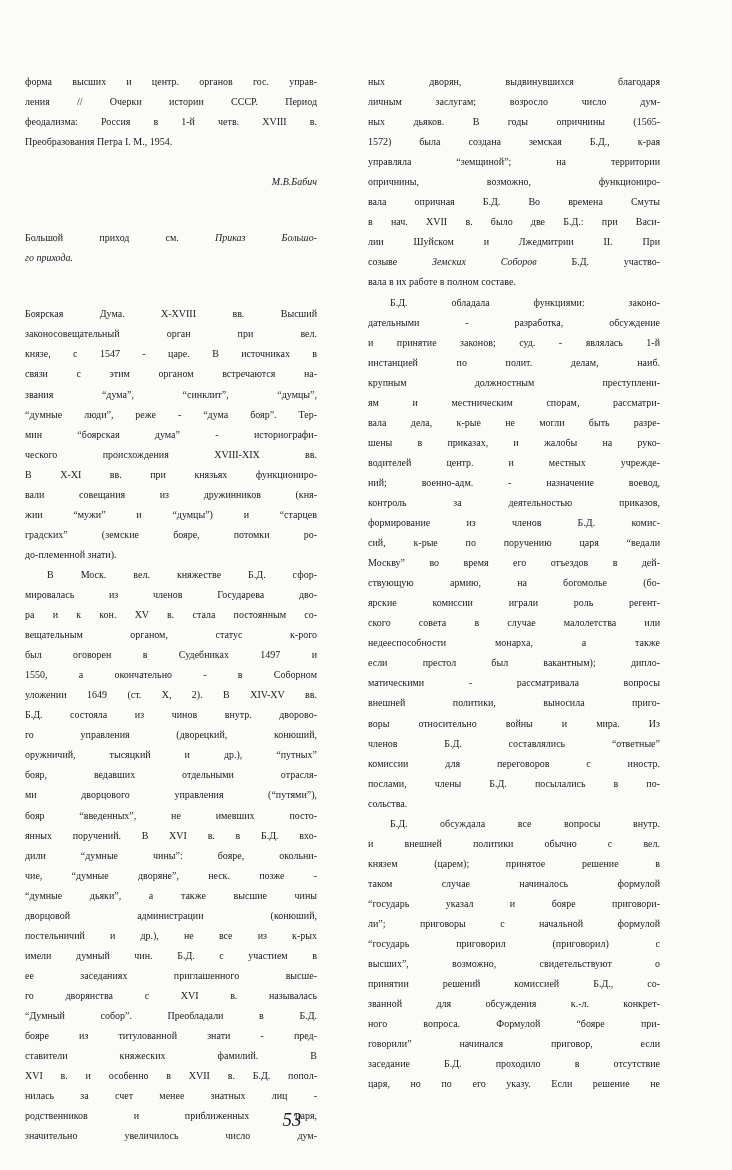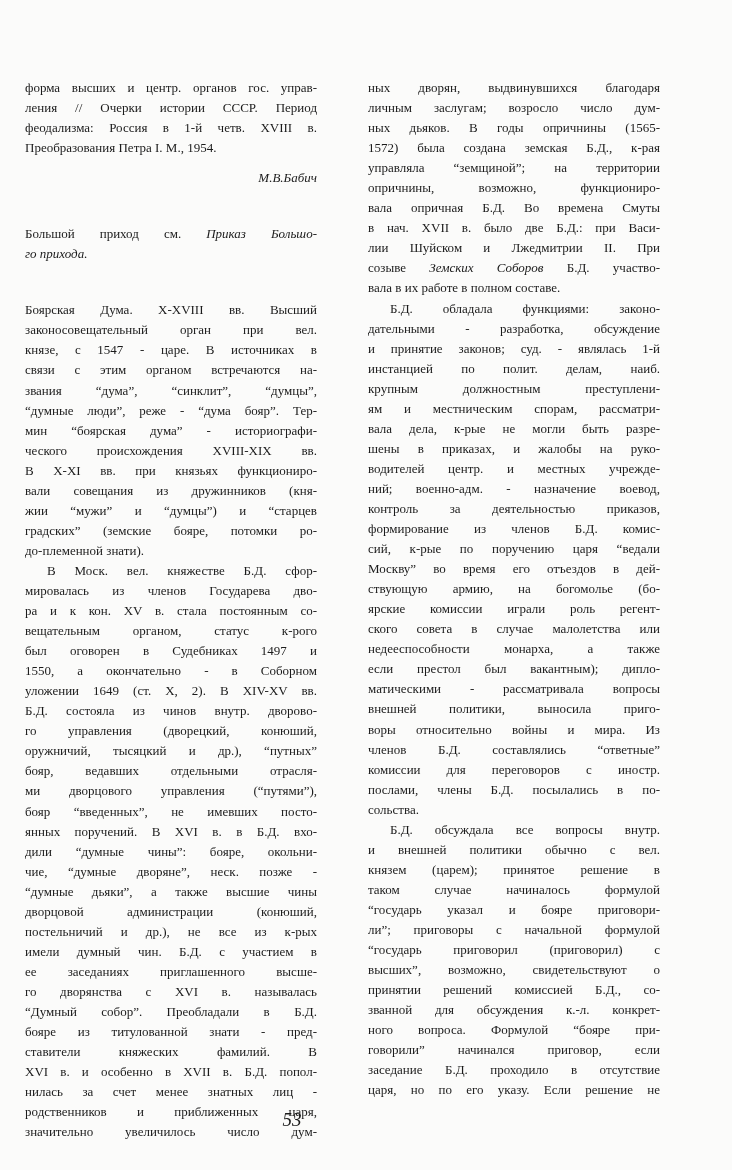--- a/index.html
+++ b/index.html
@@ -1,20 +1,20 @@
 <!DOCTYPE html>
 <html><head>
 <meta charset="utf-8">
 <style>
   html, body { margin: 0; padding: 0; }
   body {
     width: 732px; height: 1170px; background: #fbfbfa; position: relative; overflow: hidden;
     font-family: "Liberation Serif", "DejaVu Serif", serif; color: #1b1b1b;
   }
-  .col { position: absolute; top: 78px; width: 292px; font-size: 13px; line-height: 20.05px; }
+  .col { position: absolute; top: 72px; width: 292px; font-size: 10px; line-height: 20.05px; }
   .col.left { left: 25px; }
   .col.right { left: 368px; }
   .line { display: block; white-space: nowrap; text-align: justify; text-align-last: justify; height: 20.05px; }
   .line.last { text-align-last: left; }
   .line.indent { padding-left: 22px; }
   .line.right-align { text-align: right; text-align-last: right; font-style: italic; }
   .gap { display: block; height: 20px; }
   .gap.big { height: 36px; }
   b { font-weight: normal; }
   i { font-style: italic; }
@@ -22,21 +22,21 @@
 </style>
 </head>
 <body>
 
 <div class="col left">
   <div>
     <span class="line">форма высших и центр. органов гос. управ-</span>
     <span class="line">ления // Очерки истории СССР. Период</span>
     <span class="line">феодализма: Россия в 1-й четв. XVIII в.</span>
     <span class="line last">Преобразования Петра I. М., 1954.</span>
-    <span class="line right-align" style="margin-top:10px">М.В.Бабич</span>
+    <span class="line right-align" style="margin-top:20px">М.В.Бабич</span>
   </div>
   <span class="gap big"></span>
   <div>
     <span class="line">
       <b>Большой приход</b>
       <span>см.</span>
       <i>Приказ Большо-</i>
     </span>
     <span class="line last"><i>го прихода.</i></span>
   </div>

